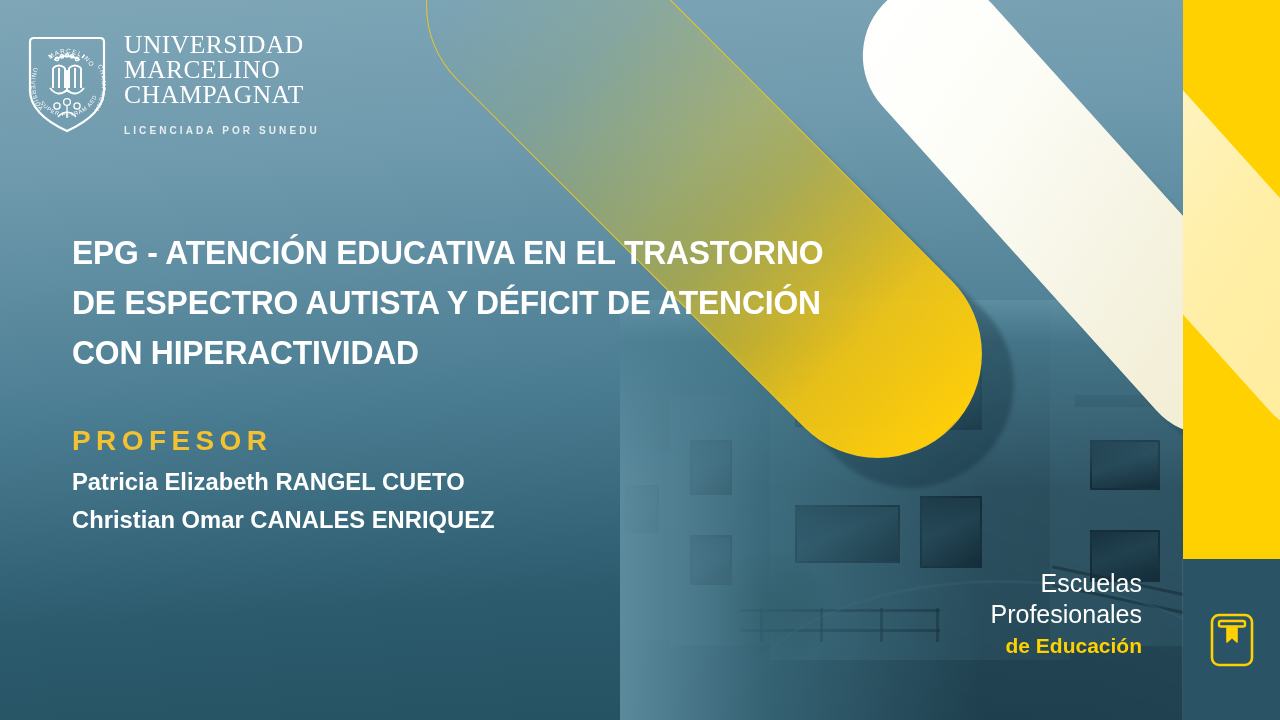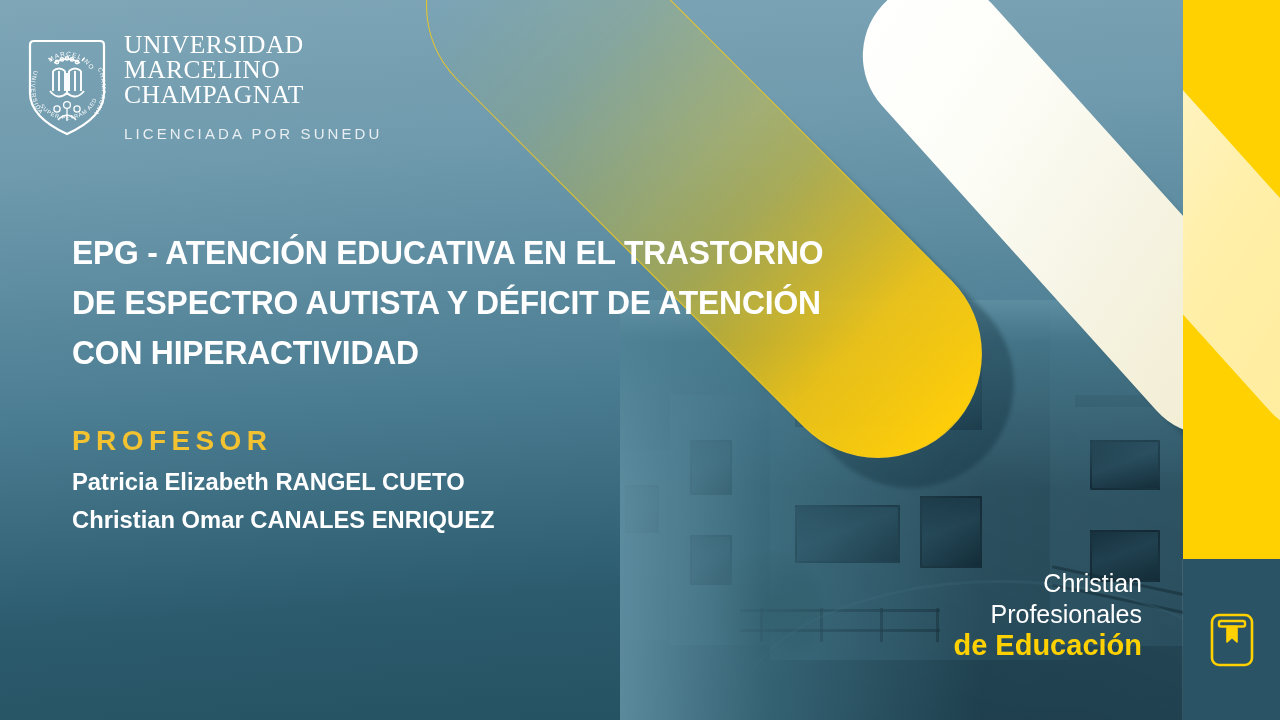--- a/index.html
+++ b/index.html
@@ -136,21 +136,21 @@
   .logo{ position:absolute; left:24px; top:32px; display:flex; align-items:center; gap:14px; }
   .shield-wrap{ width:86px; height:104px; position:relative; }
   .logo-text{ color:#ffffff; }
   .logo-line{
     font-family:"Liberation Serif", serif;
     font-size:25.5px; line-height:25px;
     letter-spacing:.5px; font-weight:400;
   }
   .logo-sub{
     margin-top:18px;
-    font-size:15px; letter-spacing:3.1px; font-weight:400;
+    font-size:10px; letter-spacing:3.1px; font-weight:700;
     color:#e8eef1;
   }
 
   
   .content{ position:absolute; left:72px; top:215px; width:900px; }
   .eyebrow{
     color:#F2C230; font-size:25px; font-weight:700;
     letter-spacing:6.5px;
   }
   .title{
@@ -170,21 +170,21 @@
     transform:scaleX(.97); transform-origin:left center;
   }
 
   
   .escuelas{
     position:absolute; left:0; right:120px; top:568px;
     text-align:right; padding-right:18px;
     line-height:31px;
   }
   .esc-1, .esc-2{ color:#ffffff; font-size:25px; font-weight:400; }
-  .esc-3{ color:#FFD100; font-size:29px; font-weight:700; }
+  .esc-3{ color:#FFD100; font-size:21px; font-weight:700; }
 
   .book-icon{ width:46px; height:56px; }
 </style>
 </head>
 <body>
 
 <div id="slide">
 
   <div class="photo-layer">
     <div class="ph sky"></div>
@@ -296,21 +296,21 @@
       <div>CON HIPERACTIVIDAD</div>
     </div>
     <div class="prof-label">PROFESOR</div>
     <div class="prof-name">
       <div>Patricia Elizabeth RANGEL CUETO</div>
       <div>Christian Omar CANALES ENRIQUEZ</div>
     </div>
   </div>
 
   <div class="escuelas">
-    <div class="esc-1">Christian</div>
+    <div class="esc-1">Escuelas</div>
     <div class="esc-2">Profesionales</div>
     <div class="esc-3">de Educación</div>
   </div>
 
   <div class="book-panel">
     <svg class="book-icon" viewBox="0 0 46 56" aria-hidden="true">
       <rect x="3" y="3" width="40" height="50" rx="7" ry="7" fill="none" stroke="#FFD100" stroke-width="2.6"></rect>
       <path d="M12 9 L34 9 Q36 9 36 11 L36 13 Q36 14.5 34 14.5 L12 14.5 Q10 14.5 10 13 L10 11 Q10 9 12 9 Z" fill="none" stroke="#FFD100" stroke-width="2.4"></path>
       <path d="M18 14.5 L28 14.5 L28 30 L23 25.5 L18 30 Z" fill="#FFD100" stroke="#FFD100" stroke-width="1.6" stroke-linejoin="round"></path>
     </svg>

